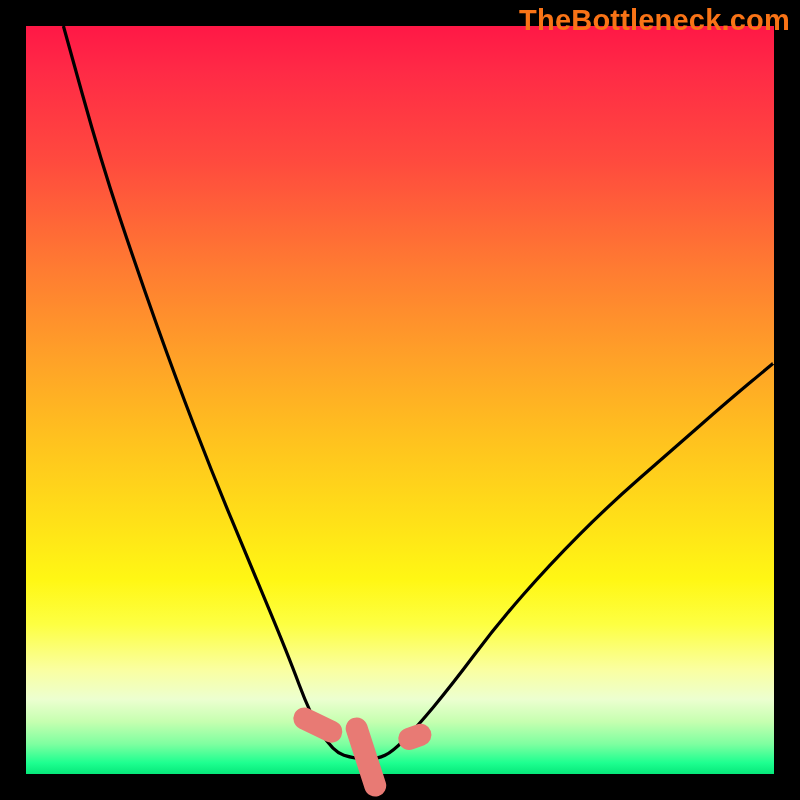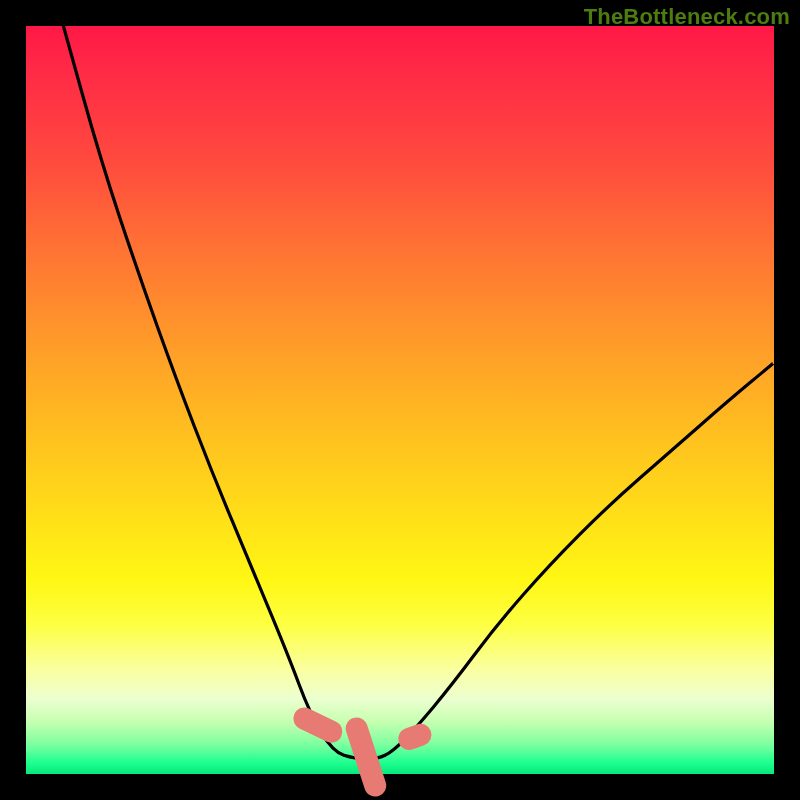--- a/index.html
+++ b/index.html
@@ -40,23 +40,23 @@
       #7effa0 96%,
       #1eff90 98.5%,
       #06e87a 100%
     );
   }
   .watermark {
     position: absolute;
     top: 4px;
     right: 10px;
     font-family: Arial, Helvetica, sans-serif;
-    font-size: 22px;
+    font-size: 29px;
     font-weight: 600;
-    color: #4d7c0f;
+    color: #f97316;
     letter-spacing: 0.2px;
   }
   svg.curve {
     position: absolute;
     left: 0;
     top: 0;
     width: 748px;
     height: 748px;
     overflow: visible;
   }

